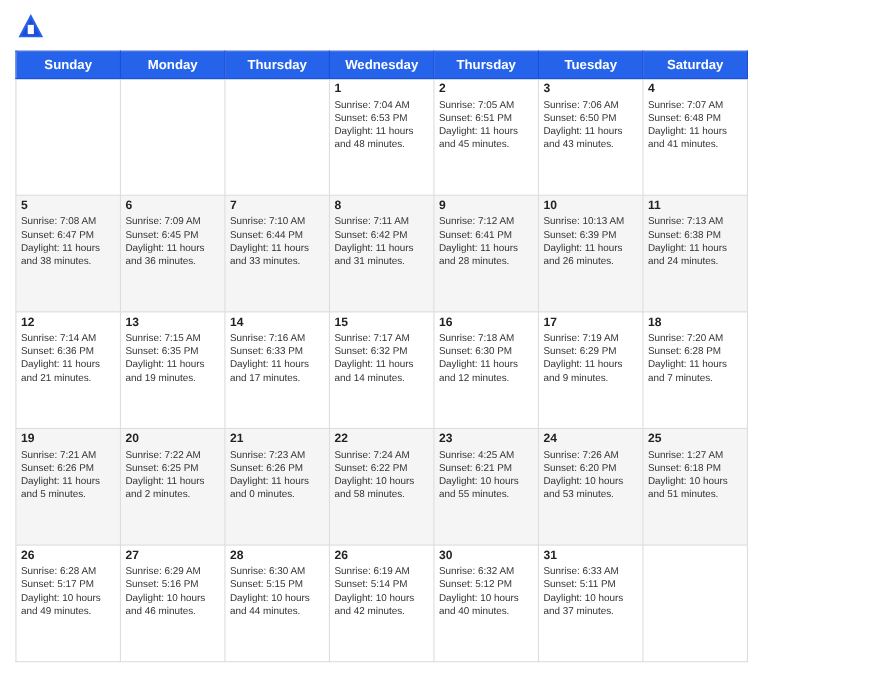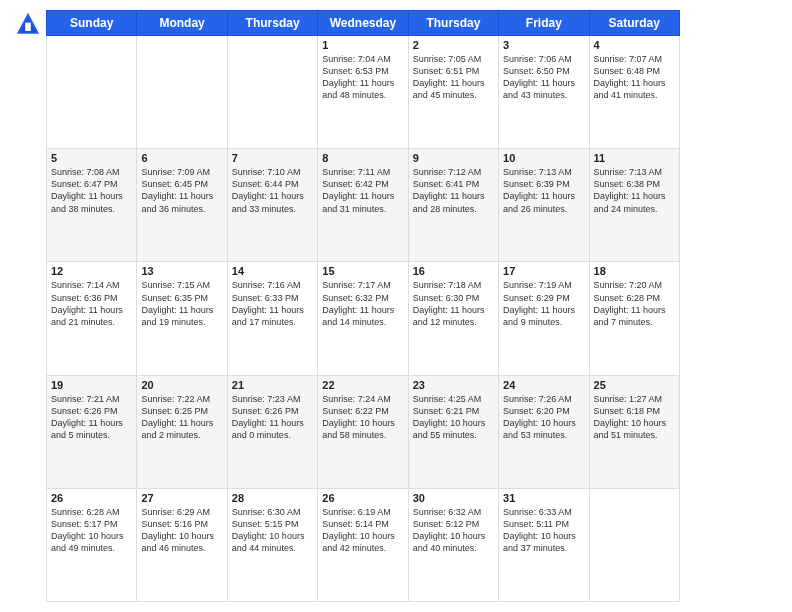--- a/index.html
+++ b/index.html
@@ -8,21 +8,21 @@
       height: 612px;
       font-family: Arial, sans-serif;
       background: #fff;
       overflow: hidden;
     }
     .page {
       width: 692px;
       height: 612px;
       padding: 10px 12px 10px 14px;
       display: flex;
-      flex-direction: row;
+      flex-direction: column;
     }
     .header {
       display: flex;
       justify-content: space-between;
       align-items: flex-start;
       margin-bottom: 8px;
     }
     .logo {
       display: flex;
       align-items: center;
@@ -116,21 +116,21 @@
     </div>
   </div>
   <table class="calendar">
     <thead>
       <tr>
       <th>Sunday</th>
           <th>Monday</th>
           <th>Thursday</th>
           <th>Wednesday</th>
           <th>Thursday</th>
-          <th>Friday</th>
+          <th>Tuesday</th>
           <th>Saturday</th>
         </tr>
     </thead>
     <tbody id="calendar-body">
     <tr>
           <td class="empty-cell"></td>
           <td class="empty-cell"></td>
           <td class="empty-cell"></td>
           <td>
             <span class="day-number">1</span>
@@ -192,21 +192,21 @@
           </td>
           <td class="alt-row">
             <span class="day-number">9</span>
             <div class="cell-info">Sunrise: 7:12 AM
 Sunset: 6:41 PM
 Daylight: 11 hours
 and 28 minutes.</div>
           </td>
           <td class="alt-row">
             <span class="day-number">10</span>
-            <div class="cell-info">Sunrise: 7:13 AM
+            <div class="cell-info">Sunrise: 10:13 AM
 Sunset: 6:39 PM
 Daylight: 11 hours
 and 26 minutes.</div>
           </td>
           <td class="alt-row">
             <span class="day-number">11</span>
             <div class="cell-info">Sunrise: 7:13 AM
 Sunset: 6:38 PM
 Daylight: 11 hours
 and 24 minutes.</div>

